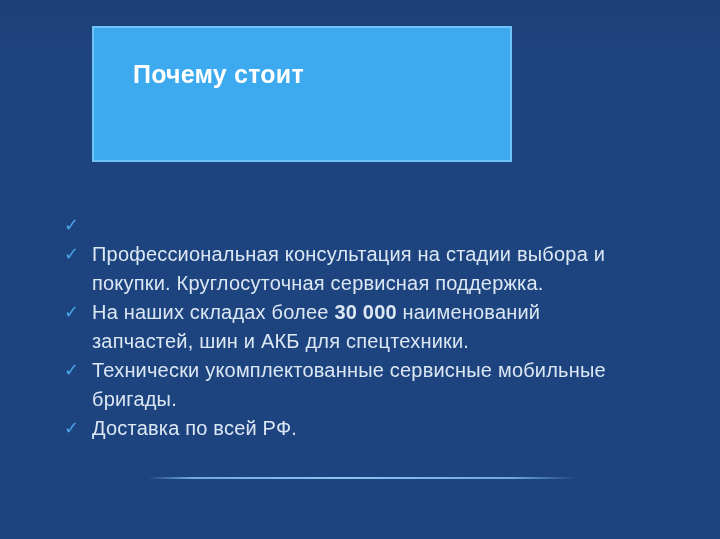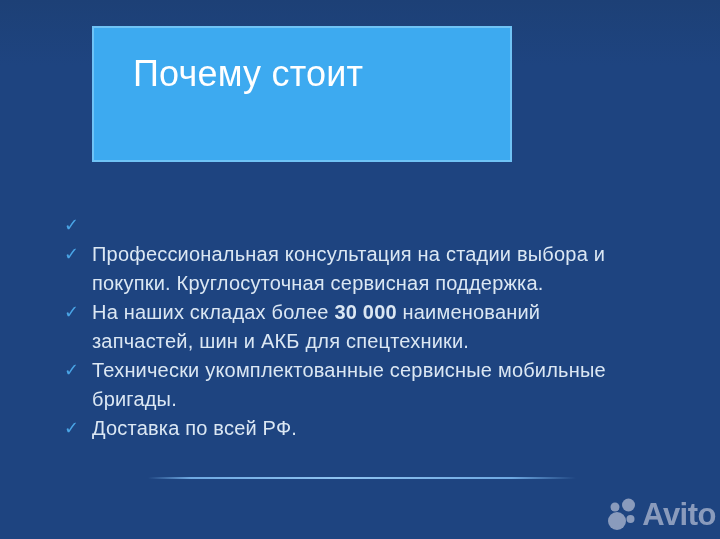--- a/index.html
+++ b/index.html
@@ -8,21 +8,21 @@
     background:#1e4480;
     background:linear-gradient(180deg,#1d4076 0%,#1e4480 12%,#1e4480 100%);
     font-family:"Liberation Sans","DejaVu Sans",sans-serif;
   }
   .header-box{
     position:absolute;left:92px;top:26px;width:420px;height:136px;
     background:#3daaf0;border:2px solid #6fc3f6;box-sizing:border-box;
     padding:25px 0 0 39px;
   }
   .title{
-    color:#ffffff;font-size:36px;font-weight:normal;line-height:42px;
+    color:#ffffff;font-size:25px;font-weight:bold;line-height:42px;
     letter-spacing:0.2px;
   }
   .title span{display:block;}
   .benefits{position:absolute;left:64px;top:211px;width:588px;}
   .item{display:flex;align-items:flex-start;}
   .check{
     flex:0 0 28px;width:28px;font-size:18px;line-height:29px;
     color:#4aa5e6;font-weight:bold;
   }
   .item-text{
@@ -90,23 +90,14 @@
       <span class="check">✓</span>
       <div class="item-text">
         <span class="line"><span>Доставка по всей РФ.</span></span>
       </div>
     </div>
 
   </div>
 
   <div class="divider"></div>
 
-  <div class="watermark">
-    <svg class="avito-mark" width="38" height="38" viewBox="0 0 38 38">
-      <circle cx="14" cy="11" r="4.5"></circle>
-      <circle cx="27.5" cy="9" r="6.5"></circle>
-      <circle cx="16" cy="25" r="9"></circle>
-      <circle cx="29.5" cy="23" r="4"></circle>
-    </svg>
-    <span class="avito-text">Avito</span>
-  </div>
 
 </div>
 
 </body></html>

